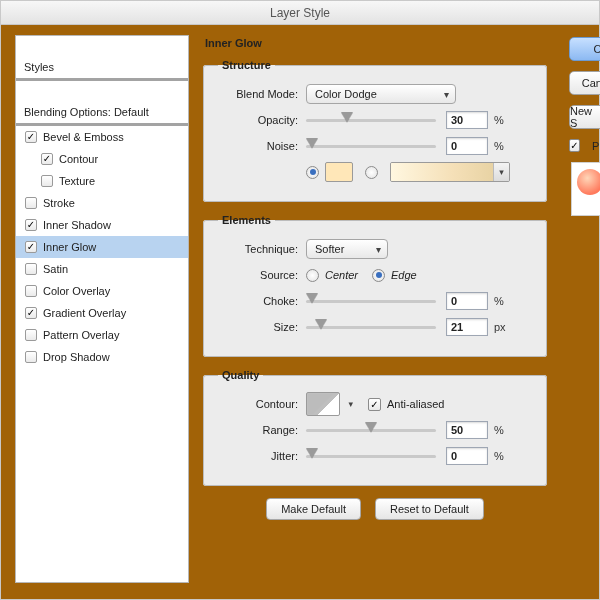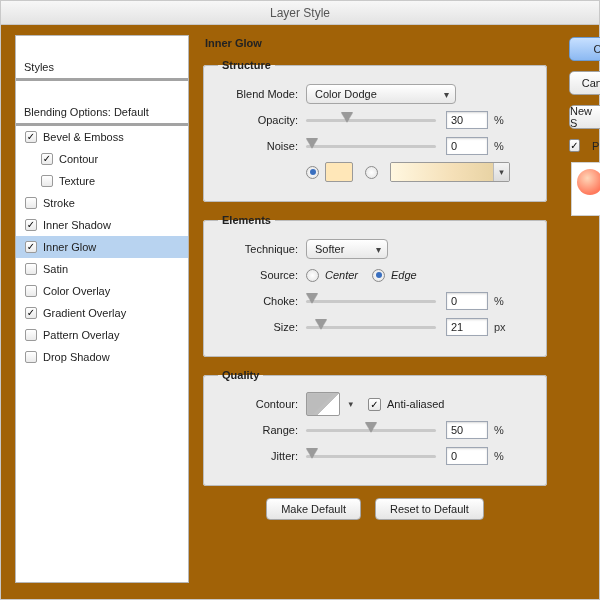--- a/index.html
+++ b/index.html
@@ -19,21 +19,21 @@
   .fs-title { font-weight: bold; padding: 4px 6px 6px; }
   fieldset { border: 1px solid #bcbcbc; border-radius: 3px; margin: 4px 4px 12px; padding: 10px 14px 16px; background: #ececec; }
   legend { padding: 0 4px; font-size: 11px; font-weight: 700; color: #222; }
   .line { display: flex; align-items: center; height: 26px; }
   .lbl { width: 88px; text-align: right; padding-right: 8px; }
   .select { height: 20px; min-width: 100px; background: linear-gradient(#ffffff,#e8e8e8); border: 1px solid #a5a5a5; border-radius: 4px; display: inline-flex; align-items: center; padding: 0 18px 0 8px; position: relative; font-size: 11px; }
   .select::after { content: "▾"; position: absolute; right: 6px; font-size: 10px; color: #444; }
   .slider { flex: 0 0 130px; height: 14px; position: relative; margin-right: 10px; }
   .slider .track { position: absolute; left: 0; right: 0; top: 6px; height: 3px; background: #c9c9c9; border-radius: 2px; }
   .slider .thumb { position: absolute; width: 0; height: 0; top: -1px; border-left: 6px solid transparent; border-right: 6px solid transparent; border-top: 10px solid #9a9a9a; filter: drop-shadow(0 1px 0 rgba(0,0,0,.2)); }
-  .numbox { width: 42px; height: 18px; border: 1px solid #9ea6b3; background: #fff; box-shadow: inset 0 1px 2px rgba(0,0,0,.15); padding: 0 4px; text-align: left; font-size: 11px; margin-right: 6px; }
+  .numbox { width: 42px; height: 18px; border: 1px solid #9ea6b3; background: #fff; box-shadow: inset 0 1px 2px rgba(0,0,0,.15); padding: 0 4px; text-align: left; font-size: 11px; margin-right: 6px; font-weight: bold; }
   .unit { font-size: 11px; color: #333; }
   .radio { width: 13px; height: 13px; border: 1px solid #8b8b8b; border-radius: 50%; background: radial-gradient(#fff,#e1e1e1); margin-right: 6px; display: inline-flex; align-items: center; justify-content: center; }
   .radio.sel::after { content: ""; width: 6px; height: 6px; border-radius: 50%; background: #3a6fbf; }
   .radio-lbl { margin-right: 14px; font-style: italic; }
   .swatch { width: 28px; height: 20px; border: 1px solid #9a9a9a; border-radius: 2px; }
   .swatch.solid { background: #ffe7b8; }
   .gradswatch { width: 120px; height: 20px; border: 1px solid #9a9a9a; border-radius: 2px; display: flex; overflow: hidden; margin-left: 6px; }
   .gradswatch .g { flex: 1; background: linear-gradient(90deg,#fff7e0,#f5e0b8 60%, #e8d3a4); }
   .gradswatch .b { width: 16px; background: linear-gradient(#f4f4f4,#dcdcdc); border-left: 1px solid #bbb; text-align: center; line-height: 18px; font-size: 9px; color: #444; }
   .contoursw { width: 34px; height: 24px; border: 1px solid #9a9a9a; border-radius: 2px; background: conic-gradient(from 225deg at 100% 0%, #bfbfbf 0 25%, transparent 0) #fff; position: relative; }

